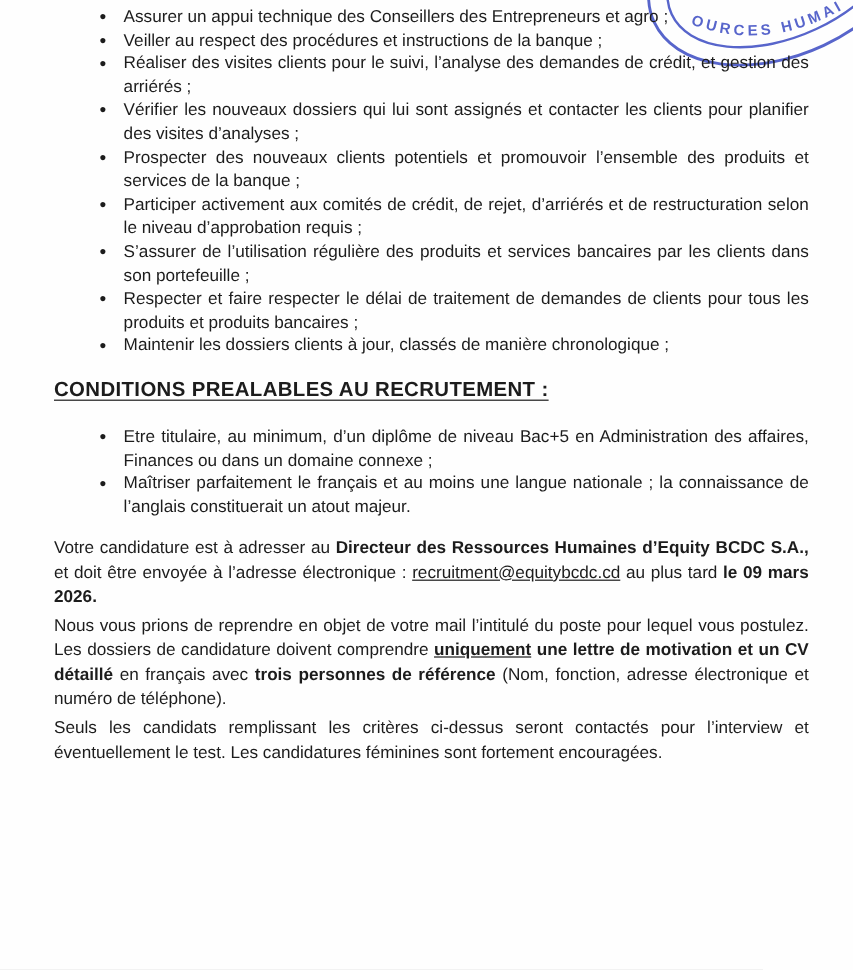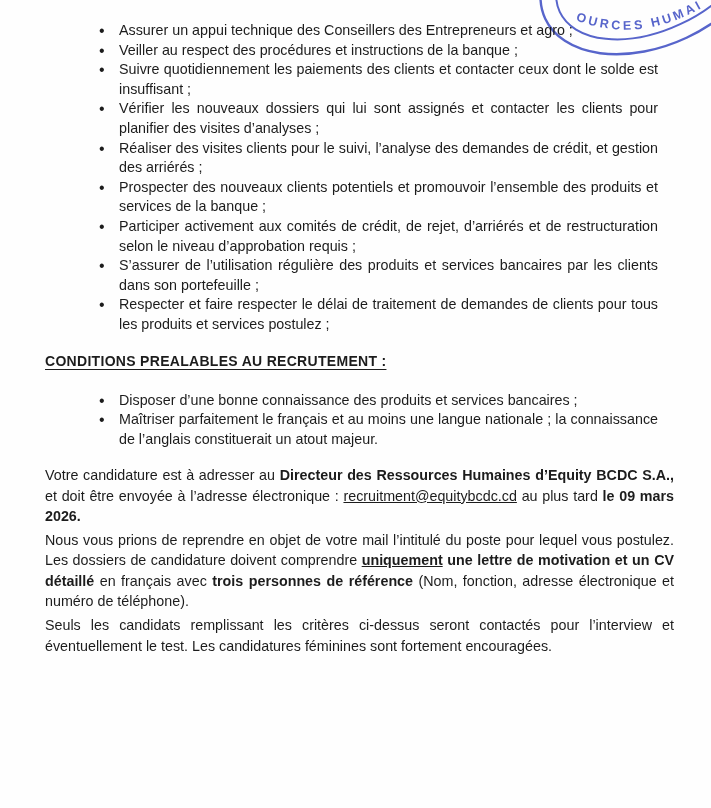--- a/index.html
+++ b/index.html
@@ -12,39 +12,39 @@
     overflow: hidden;
     font-family: "Liberation Sans", sans-serif;
     color: #1c1c1c;
   }
   .content {
     padding: 5px 37px 0 45px;
     font-size: 14.3px;
   }
   ul.doc-list {
     list-style: none;
-    margin: 16px;
+    margin: 0;
     padding: 0;
     text-align: justify;
     line-height: 19.6px;
   }
   ul.doc-list li {
     position: relative;
     padding-left: 58px;
   }
   ul.doc-list li::before {
     content: "\2022";
     position: absolute;
     left: 38px;
     top: 0;
     font-size: 16px;
   }
   h2.section-heading {
     margin: 16px 0 0 0;
-    font-size: 14px;
+    font-size: 17px;
     font-weight: bold;
     letter-spacing: 0.3px;
     line-height: 20px;
     text-decoration: underline;
     text-underline-offset: 3px;
   }
   ul.doc-list.second { margin-top: 20px; }
   p.para {
     margin: 4px 0 0 0;
     text-align: justify;
@@ -78,33 +78,33 @@
     <text fill="#4150c4" font-size="12.5" font-weight="600" letter-spacing="3" font-family="Liberation Sans, sans-serif">
       <textPath href="#stampArc" startOffset="19%">OURCES HUMAI</textPath>
     </text>
   </svg>
 
   <div class="content">
 
     <ul class="doc-list">
       <li>Assurer un appui technique des Conseillers des Entrepreneurs et agro ;</li>
       <li>Veiller au respect des procédures et instructions de la banque ;</li>
-      <li>Suivre quotidiennement les paiements des clients et contacter ceux dont le solde est insuffisant ;</li>
+      <li>Réaliser des visites clients pour le suivi, l’analyse des demandes de crédit, et gestion des arriérés ;</li>
       <li>Vérifier les nouveaux dossiers qui lui sont assignés et contacter les clients pour planifier des visites d’analyses ;</li>
-      <li>Réaliser des visites clients pour le suivi, l’analyse des demandes de crédit, et gestion des arriérés ;</li>
       <li>Prospecter des nouveaux clients potentiels et promouvoir l’ensemble des produits et services de la banque ;</li>
       <li>Participer activement aux comités de crédit, de rejet, d’arriérés et de restructuration selon le niveau d’approbation requis ;</li>
       <li>S’assurer de l’utilisation régulière des produits et services bancaires par les clients dans son portefeuille ;</li>
-      <li>Respecter et faire respecter le délai de traitement de demandes de clients pour tous les produits et services postulez ;</li>
+      <li>Respecter et faire respecter le délai de traitement de demandes de clients pour tous les produits et produits bancaires ;</li>
+      <li>Maintenir les dossiers clients à jour, classés de manière chronologique ;</li>
     </ul>
 
     <h2 class="section-heading">CONDITIONS PREALABLES AU RECRUTEMENT :</h2>
 
     <ul class="doc-list second">
-      <li>Disposer d’une bonne connaissance des produits et services bancaires ;</li>
+      <li>Etre titulaire, au minimum, d’un diplôme de niveau Bac+5 en Administration des affaires, Finances ou dans un domaine connexe ;</li>
       <li>Maîtriser parfaitement le français et au moins une langue nationale ; la connaissance de l’anglais constituerait un atout majeur.</li>
     </ul>
 
     <p class="para first"><span>Votre candidature est à adresser au </span><b>Directeur des Ressources Humaines d’Equity BCDC S.A.,</b><span> et doit être envoyée à l’adresse électronique : </span><span class="u">recruitment@equitybcdc.cd</span><span> au plus tard </span><b>le 09 mars 2026.</b></p>
 
     <p class="para"><span>Nous vous prions de reprendre en objet de votre mail l’intitulé du poste pour lequel vous postulez. Les dossiers de candidature doivent comprendre </span><span class="bu">uniquement</span><b> une lettre de motivation et un CV détaillé</b><span> en français avec </span><b>trois personnes de référence</b><span> (Nom, fonction, adresse électronique et numéro de téléphone).</span></p>
 
     <p class="para">Seuls les candidats remplissant les critères ci-dessus seront contactés pour l’interview et éventuellement le test. Les candidatures féminines sont fortement encouragées.</p>
 
   </div>

